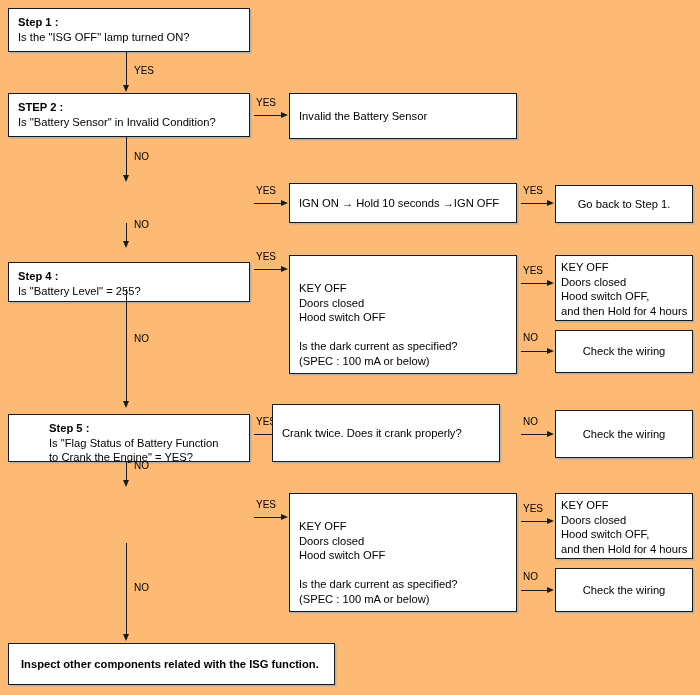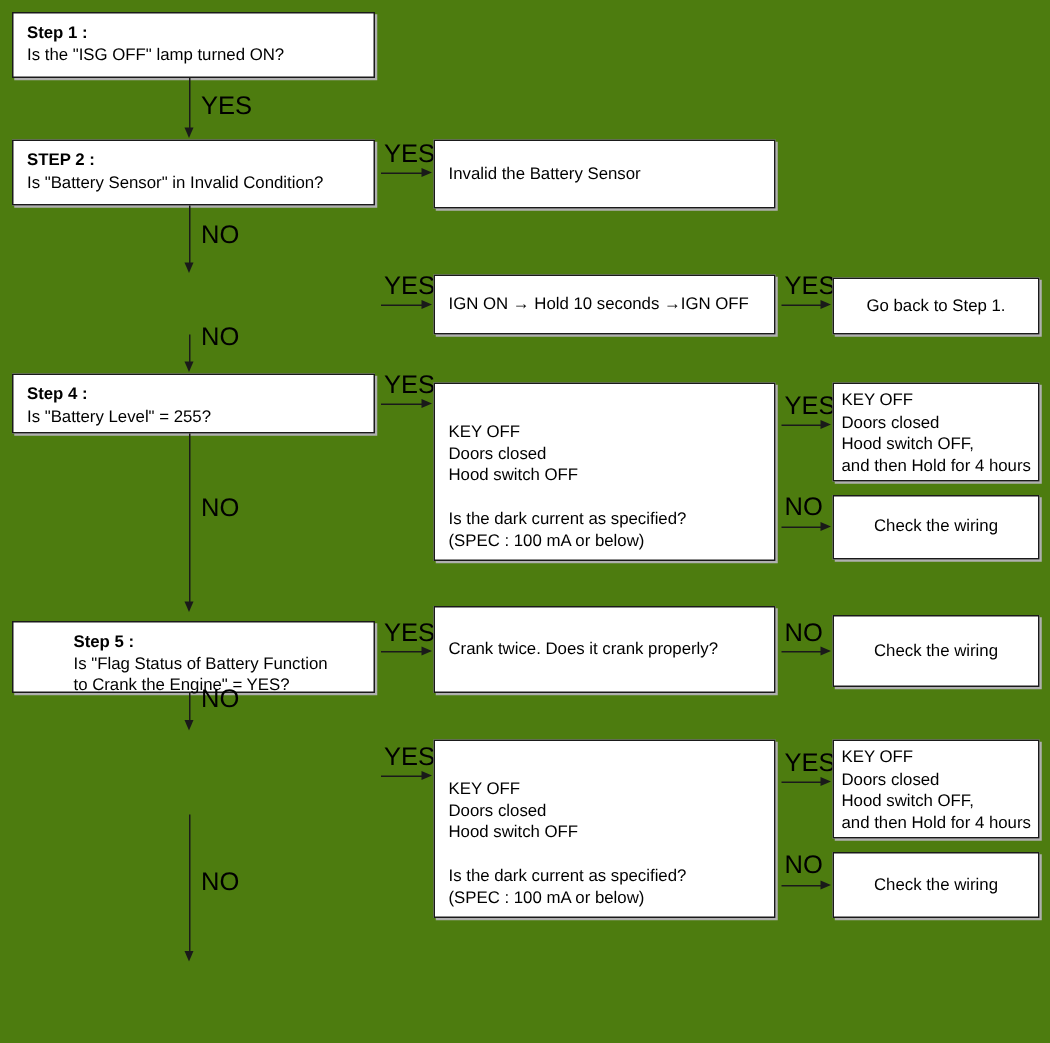--- a/index.html
+++ b/index.html
@@ -7,21 +7,21 @@
     padding: 0;
     background: #ffffff;
   }
   body {
     font-family: "Liberation Sans", sans-serif;
   }
   #flowchart {
     position: relative;
     width: 700px;
     height: 695px;
-    background: #4d7c0f;
+    background: #fdba74;
     overflow: hidden;
   }
   .box {
     position: absolute;
     box-sizing: border-box;
     background: #ffffff;
     border: 1px solid #1a1a1a;
     box-shadow: 1.5px 1.5px 0 0 #b0b0b0;
     font-size: 11.2px;
     line-height: 14.6px;
@@ -73,21 +73,21 @@
   .arrow-right {
     position: absolute;
     width: 0;
     height: 0;
     border-top: 3.5px solid transparent;
     border-bottom: 3.5px solid transparent;
     border-left: 7px solid #1a1a1a;
   }
   .elabel {
     position: absolute;
-    font-size: 17px;
+    font-size: 10px;
     line-height: 13px;
     color: #000000;
     white-space: nowrap;
   }
 </style>
 </head>
 <body>
 
 <div id="flowchart">
 
@@ -131,21 +131,21 @@
   <div class="elabel" style="left:523px; top:184px;">YES</div>
 
   <div class="box center-all" style="left:555px; top:185px; width:138px; height:38px;">
     <span class="ln">Go back to Step 1.</span>
   </div>
 
   <div class="vline" style="left:126px; top:223px; height:19px;"></div>
   <div class="arrow-down" style="left:122.5px; top:241px;"></div>
   <div class="elabel" style="left:134px; top:218px;">NO</div>
 
-  <div class="box" style="left:8px; top:249px; width:242px; height:40px;">
+  <div class="box" style="left:8px; top:262px; width:242px; height:40px;">
     <span class="ttl">Step 4 :</span>
     <span class="ln">Is "Battery Level" = 255?</span>
   </div>
 
   <div class="hline" style="left:254px; top:269px; width:28px;"></div>
   <div class="arrow-right" style="left:281px; top:265.5px;"></div>
   <div class="elabel" style="left:256px; top:250px;">YES</div>
 
   <div class="box" style="left:289px; top:255px; width:228px; height:119px; padding-top:25px;">
     <span class="ln">KEY OFF</span>
@@ -182,21 +182,21 @@
   <div class="box" style="left:8px; top:414px; width:242px; height:48px;padding-left:40px;">
     <span class="ttl">Step 5 :</span>
     <span class="ln">Is "Flag Status of Battery Function</span>
     <span class="ln">to Crank the Engine" = YES?</span>
   </div>
 
   <div class="hline" style="left:254px; top:434px; width:28px;"></div>
   <div class="arrow-right" style="left:281px; top:430.5px;"></div>
   <div class="elabel" style="left:256px; top:415px;">YES</div>
 
-  <div class="box center-v" style="left:289px; top:404px; width:228px; height:58px;">
+  <div class="box center-v" style="left:272px; top:404px; width:228px; height:58px;">
     <span class="ln">Crank twice. Does it crank properly?</span>
   </div>
 
   <div class="hline" style="left:521px; top:434px; width:27px;"></div>
   <div class="arrow-right" style="left:547px; top:430.5px;"></div>
   <div class="elabel" style="left:523px; top:415px;">NO</div>
 
   <div class="box center-all" style="left:555px; top:410px; width:138px; height:48px;">
     <span class="ln">Check the wiring</span>
   </div>
@@ -235,14 +235,17 @@
   <div class="elabel" style="left:523px; top:570px;">NO</div>
 
   <div class="box center-all" style="left:555px; top:568px; width:138px; height:44px;">
     <span class="ln">Check the wiring</span>
   </div>
 
   <div class="vline" style="left:126px; top:543px; height:92px;"></div>
   <div class="arrow-down" style="left:122.5px; top:634px;"></div>
   <div class="elabel" style="left:134px; top:581px;">NO</div>
 
+  <div class="box center-v" style="left:8px; top:643px; width:327px; height:42px; padding-left:12px;">
+    <span class="ln ttl">Inspect other components related with the ISG function.</span>
+  </div>
 
 </div>
 
 </body></html>

